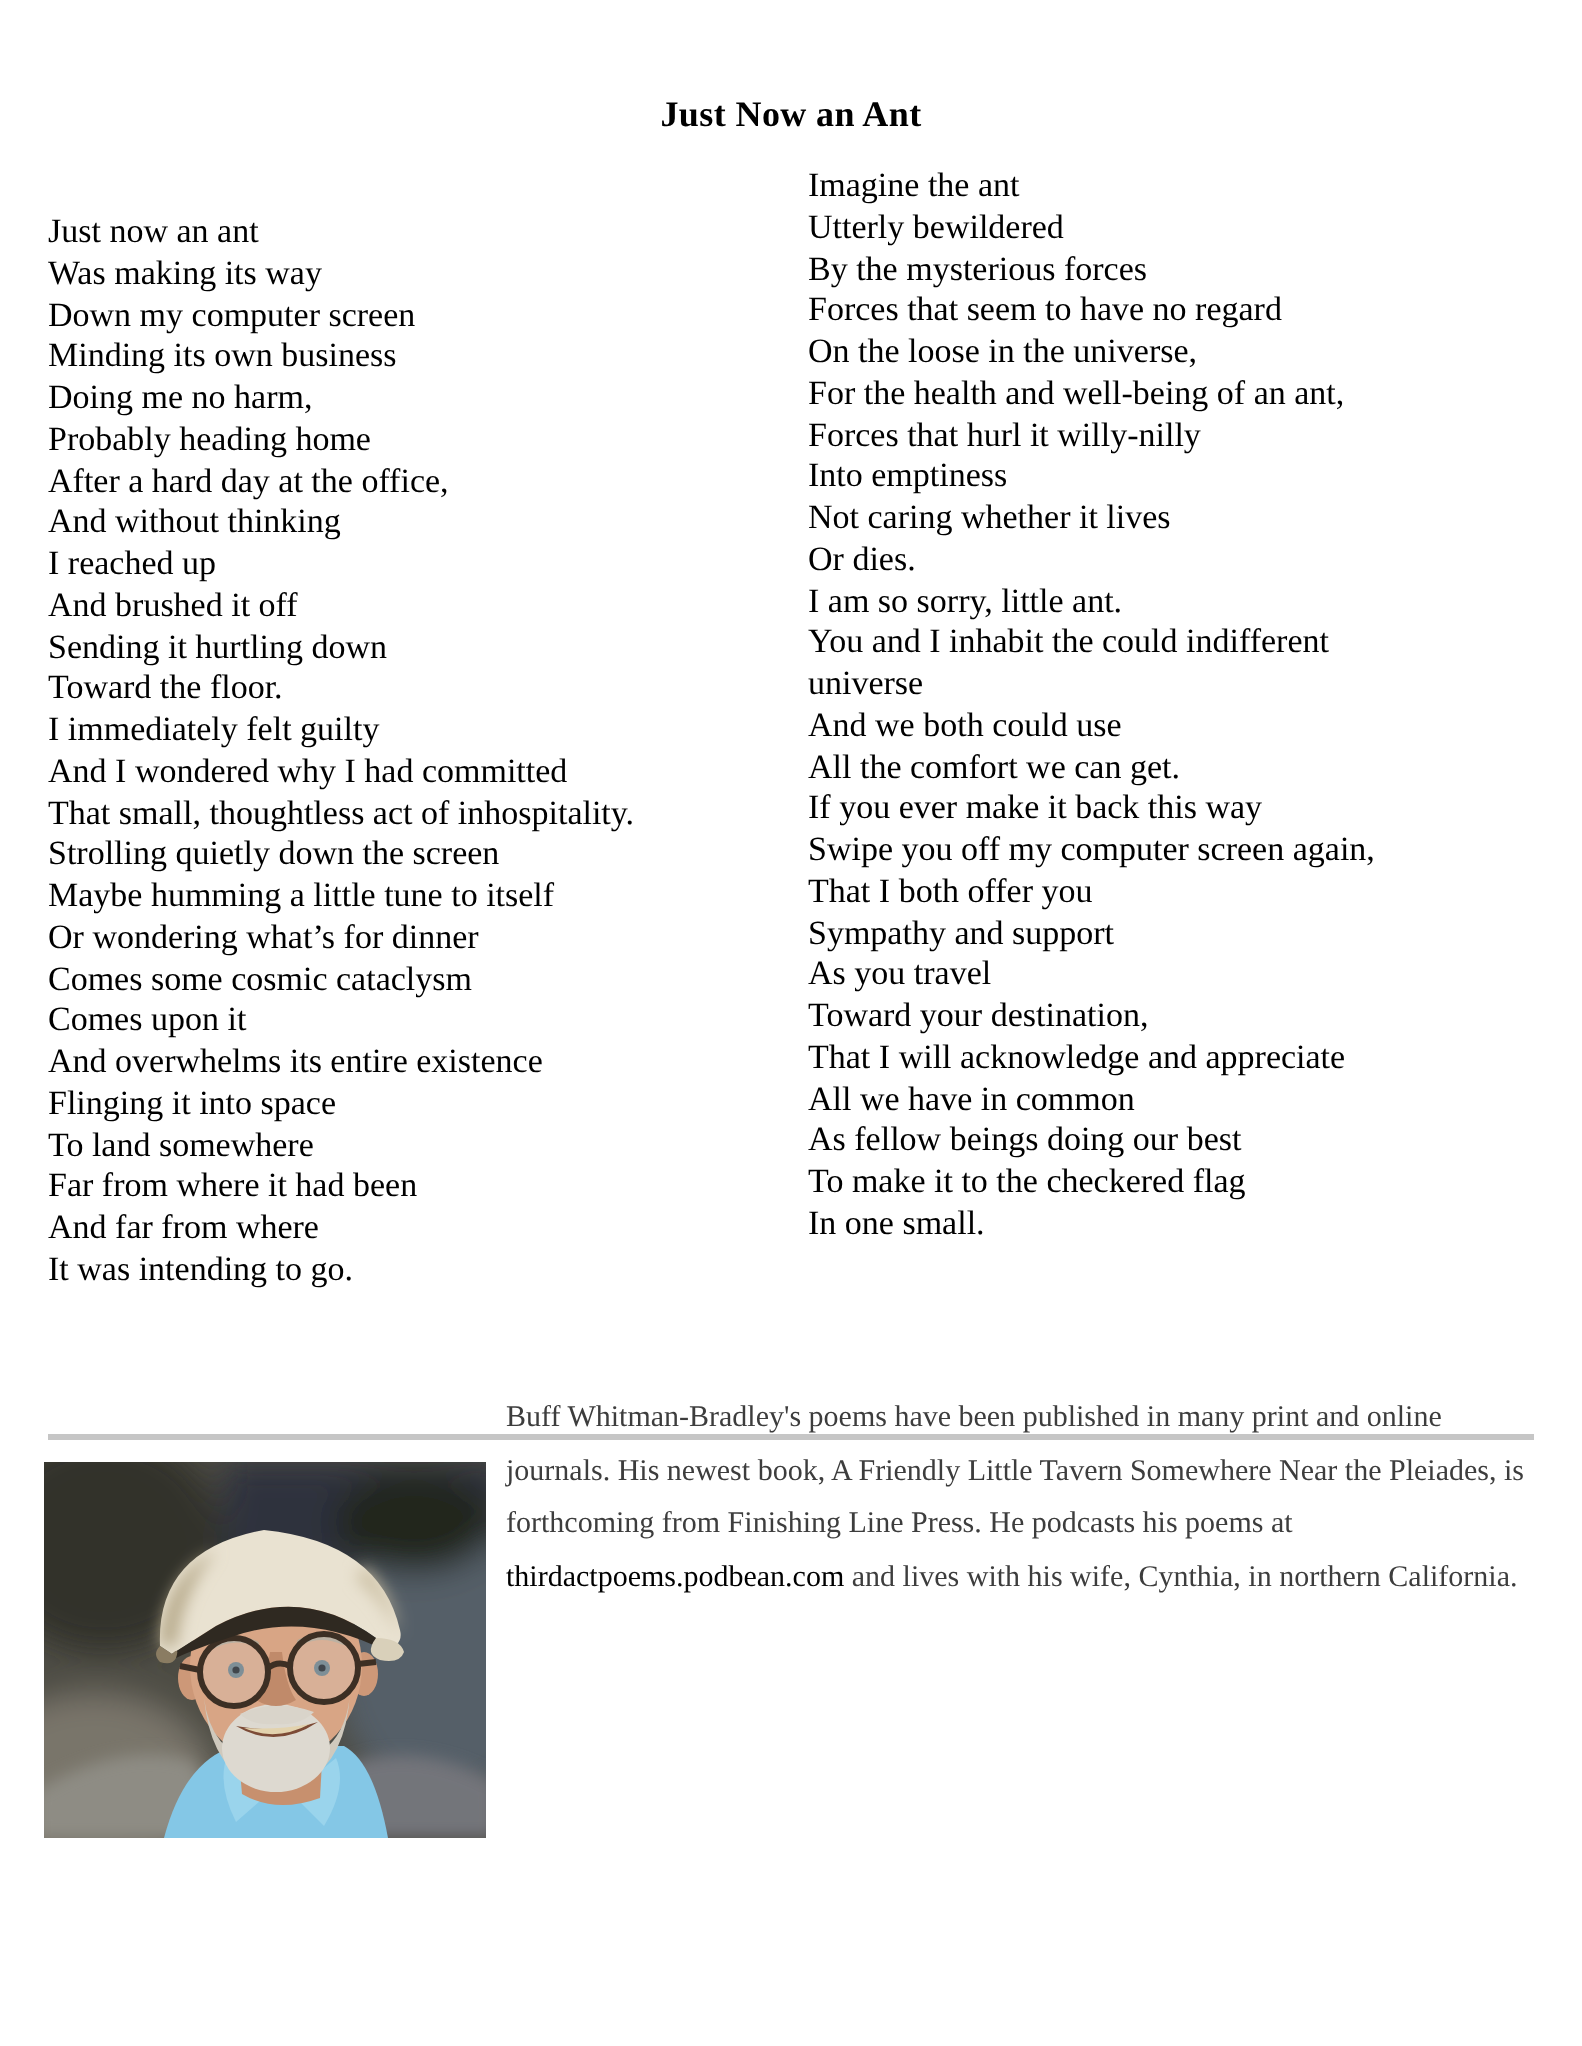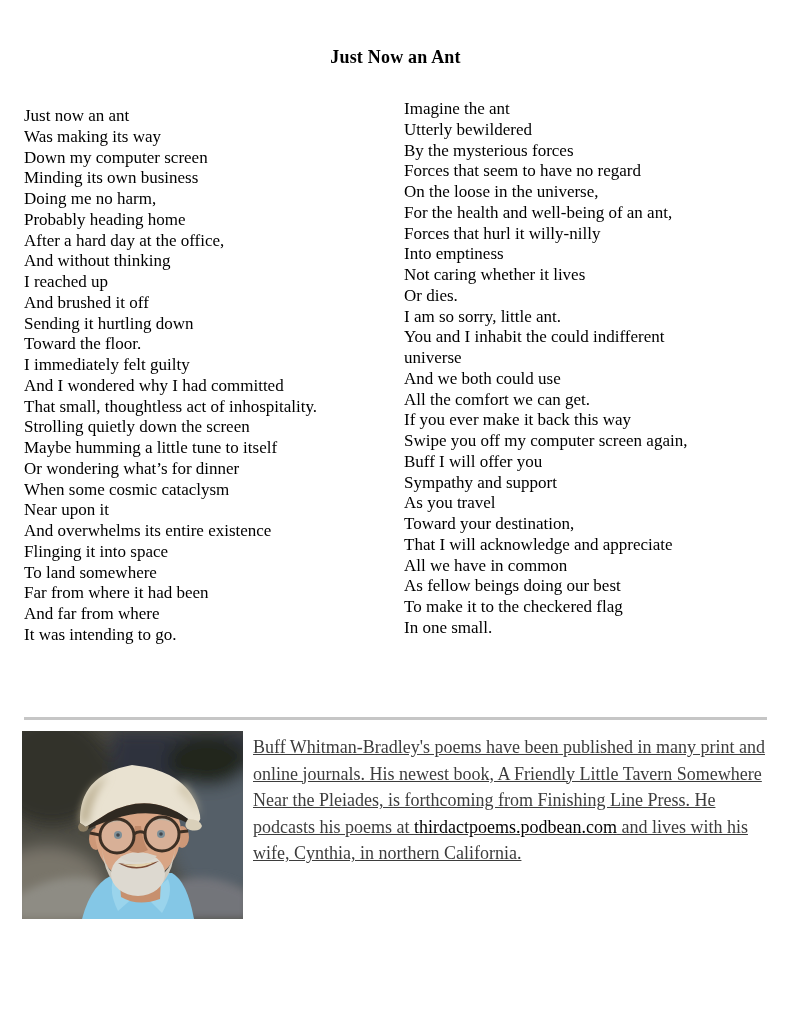--- a/index.html
+++ b/index.html
@@ -28,48 +28,47 @@
     letter-spacing: 0.2px;
   }
   .poem-col {
     position: absolute;
     font-size: 17px;
     line-height: 20.75px;
     color: #000000;
     white-space: nowrap;
   }
   .poem-col.left  { left: 24px;  top: 106px; }
-  .poem-col.right { left: 404px; top: 99px;  }
+  .poem-col.right { left: 404px; top: 83px;  }
   .poem-line { height: 20.75px; }
   .divider {
     position: absolute;
     top: 717px;
     left: 24px;
     width: 743px;
     height: 3px;
     background: #c6c6c6;
   }
   .photo-frame {
     position: absolute;
     top: 731px;
     left: 22px;
     width: 221px;
     height: 188px;
     overflow: hidden;
   }
   .bio-text {
     position: absolute;
-    top: 734px;
+    top: 696px;
     left: 253px;
     width: 516px;
     margin: 0;
-    font-size: 18px;
+    font-size: 15px;
     line-height: 26.6px;
     color: #3d3d3d;
-    text-decoration: underline;
   }
   .bio-link {
     color: #000000;
     text-decoration: none;
     cursor: pointer;
   }
 </style>
 </head>
 <body>
 
@@ -89,22 +88,22 @@
       <div class="poem-line">I reached up</div>
       <div class="poem-line">And brushed it off</div>
       <div class="poem-line">Sending it hurtling down</div>
       <div class="poem-line">Toward the floor.</div>
       <div class="poem-line">I immediately felt guilty</div>
       <div class="poem-line">And I wondered why I had committed</div>
       <div class="poem-line">That small, thoughtless act of inhospitality.</div>
       <div class="poem-line">Strolling quietly down the screen</div>
       <div class="poem-line">Maybe humming a little tune to itself</div>
       <div class="poem-line">Or wondering what’s for dinner</div>
-      <div class="poem-line">When some cosmic cataclysm</div>
-      <div class="poem-line">Near upon it</div>
+      <div class="poem-line">Comes some cosmic cataclysm</div>
+      <div class="poem-line">Comes upon it</div>
       <div class="poem-line">And overwhelms its entire existence</div>
       <div class="poem-line">Flinging it into space</div>
       <div class="poem-line">To land somewhere</div>
       <div class="poem-line">Far from where it had been</div>
       <div class="poem-line">And far from where</div>
       <div class="poem-line">It was intending to go.</div>
     </div>
 
   <div class="poem-col right">
       <div class="poem-line">Imagine the ant</div>
@@ -117,21 +116,21 @@
       <div class="poem-line">Into emptiness</div>
       <div class="poem-line">Not caring whether it lives</div>
       <div class="poem-line">Or dies.</div>
       <div class="poem-line">I am so sorry, little ant.</div>
       <div class="poem-line">You and I inhabit the could indifferent</div>
       <div class="poem-line">universe</div>
       <div class="poem-line">And we both could use</div>
       <div class="poem-line">All the comfort we can get.</div>
       <div class="poem-line">If you ever make it back this way</div>
       <div class="poem-line">Swipe you off my computer screen again,</div>
-      <div class="poem-line">Buff I will offer you</div>
+      <div class="poem-line">That I both offer you</div>
       <div class="poem-line">Sympathy and support</div>
       <div class="poem-line">As you travel</div>
       <div class="poem-line">Toward your destination,</div>
       <div class="poem-line">That I will acknowledge and appreciate</div>
       <div class="poem-line">All we have in common</div>
       <div class="poem-line">As fellow beings doing our best</div>
       <div class="poem-line">To make it to the checkered flag</div>
       <div class="poem-line">In one small.</div>
     </div>
 

